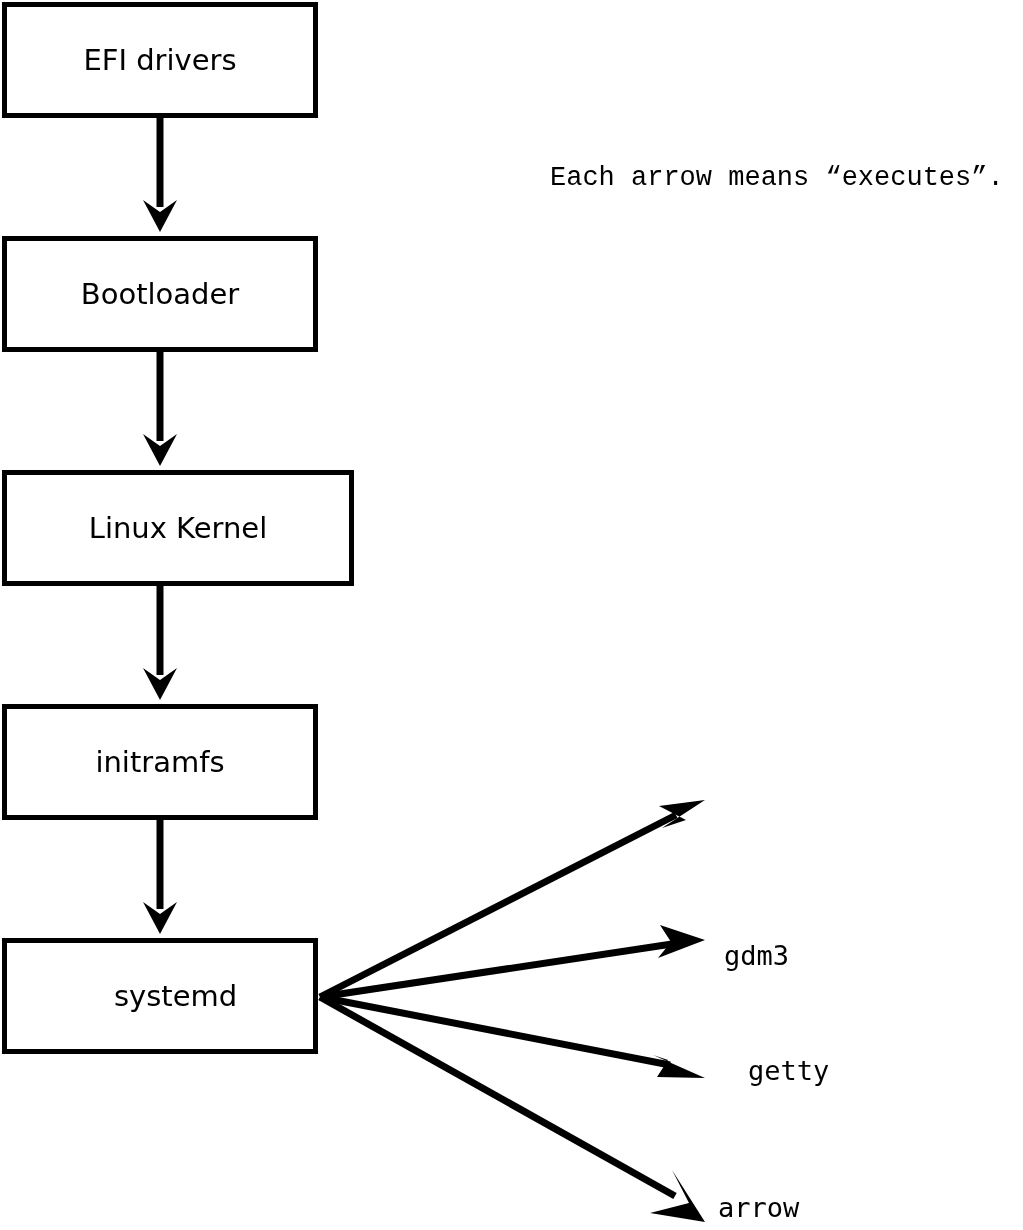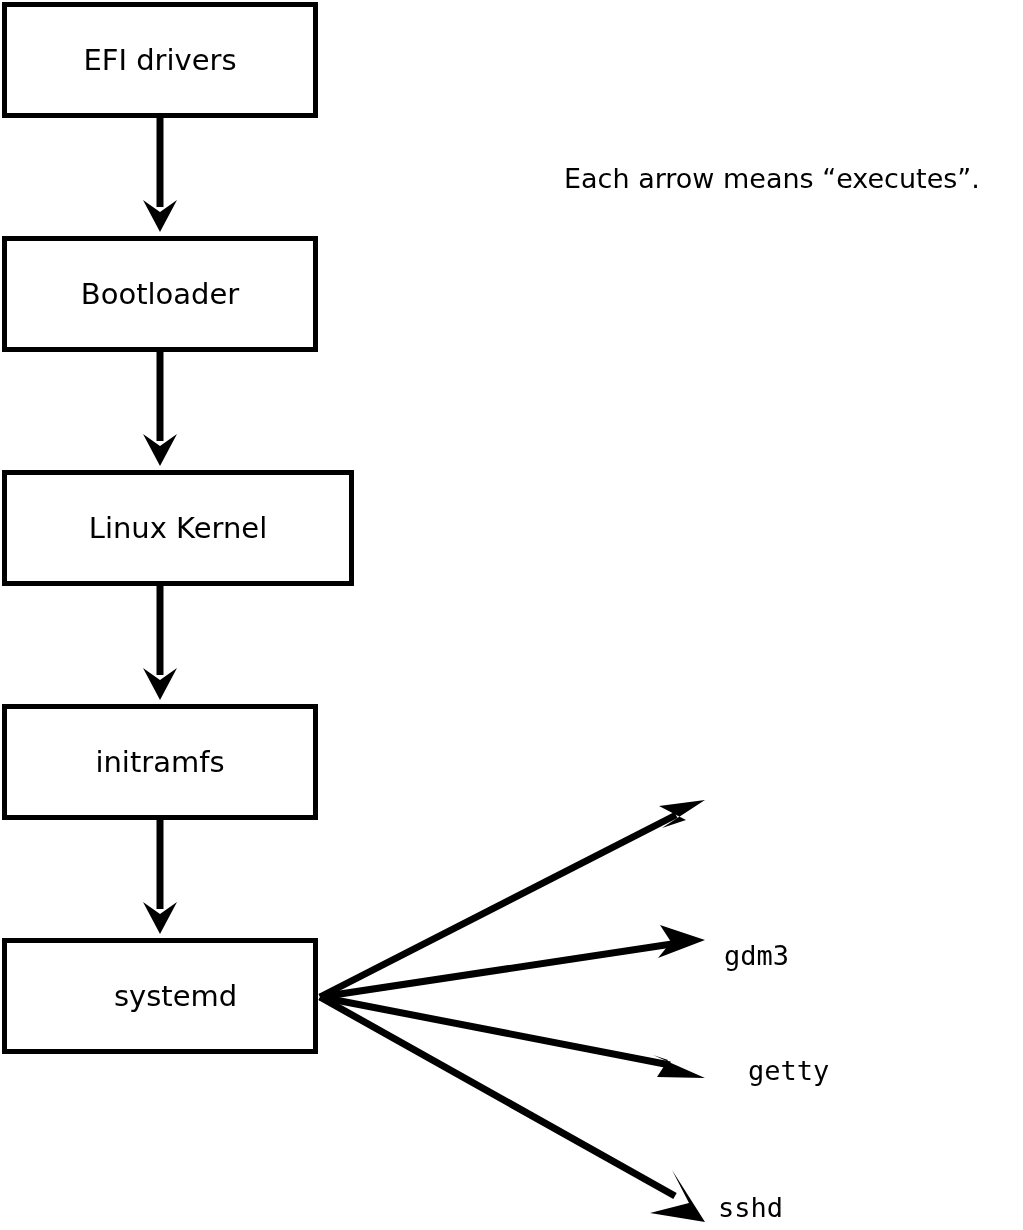--- a/index.html
+++ b/index.html
@@ -114,22 +114,22 @@
   </div>
 
   <div class="stage-box" style="left:2px; top:704px; width:316px; height:116px;text-align:right;">
     <span class="stage-label">initramfs</span>
   </div>
 
   <div class="stage-box" style="left:2px; top:938px; width:316px; height:116px;padding-left:31px;">
     <span class="stage-label">systemd</span>
   </div>
 
-  <div class="caption" style="left:564px; top:165px;">Each arrow means “executes”.</div>
+  <div class="caption" style="left:550px; top:165px;font-family:Liberation Mono, monospace;">Each arrow means “executes”.</div>
 
 
   <div class="service-label" style="left:724px; top:919px;margin-top:23px;">gdm3</div>
 
   <div class="service-label" style="left:724px; top:1057px;margin-left:24px;">getty</div>
 
-  <div class="service-label" style="left:718px; top:1194px;">sshd</div>
+  <div class="service-label" style="left:718px; top:1194px;">arrow</div>
 
 </div>
 
 </body></html>

